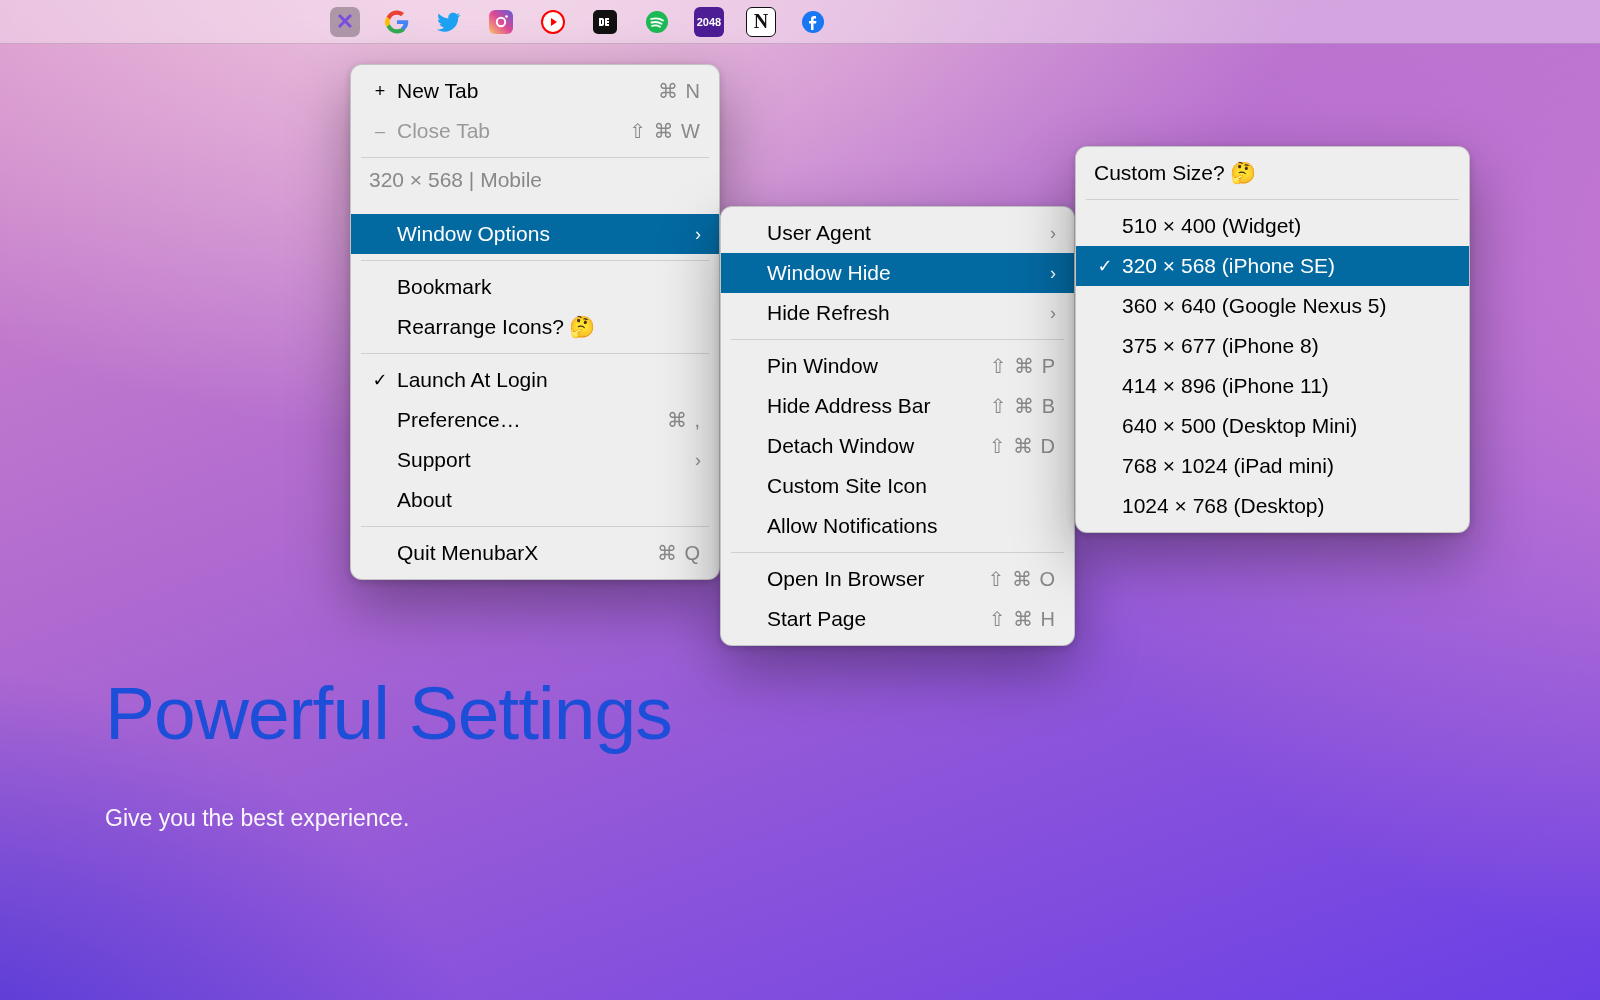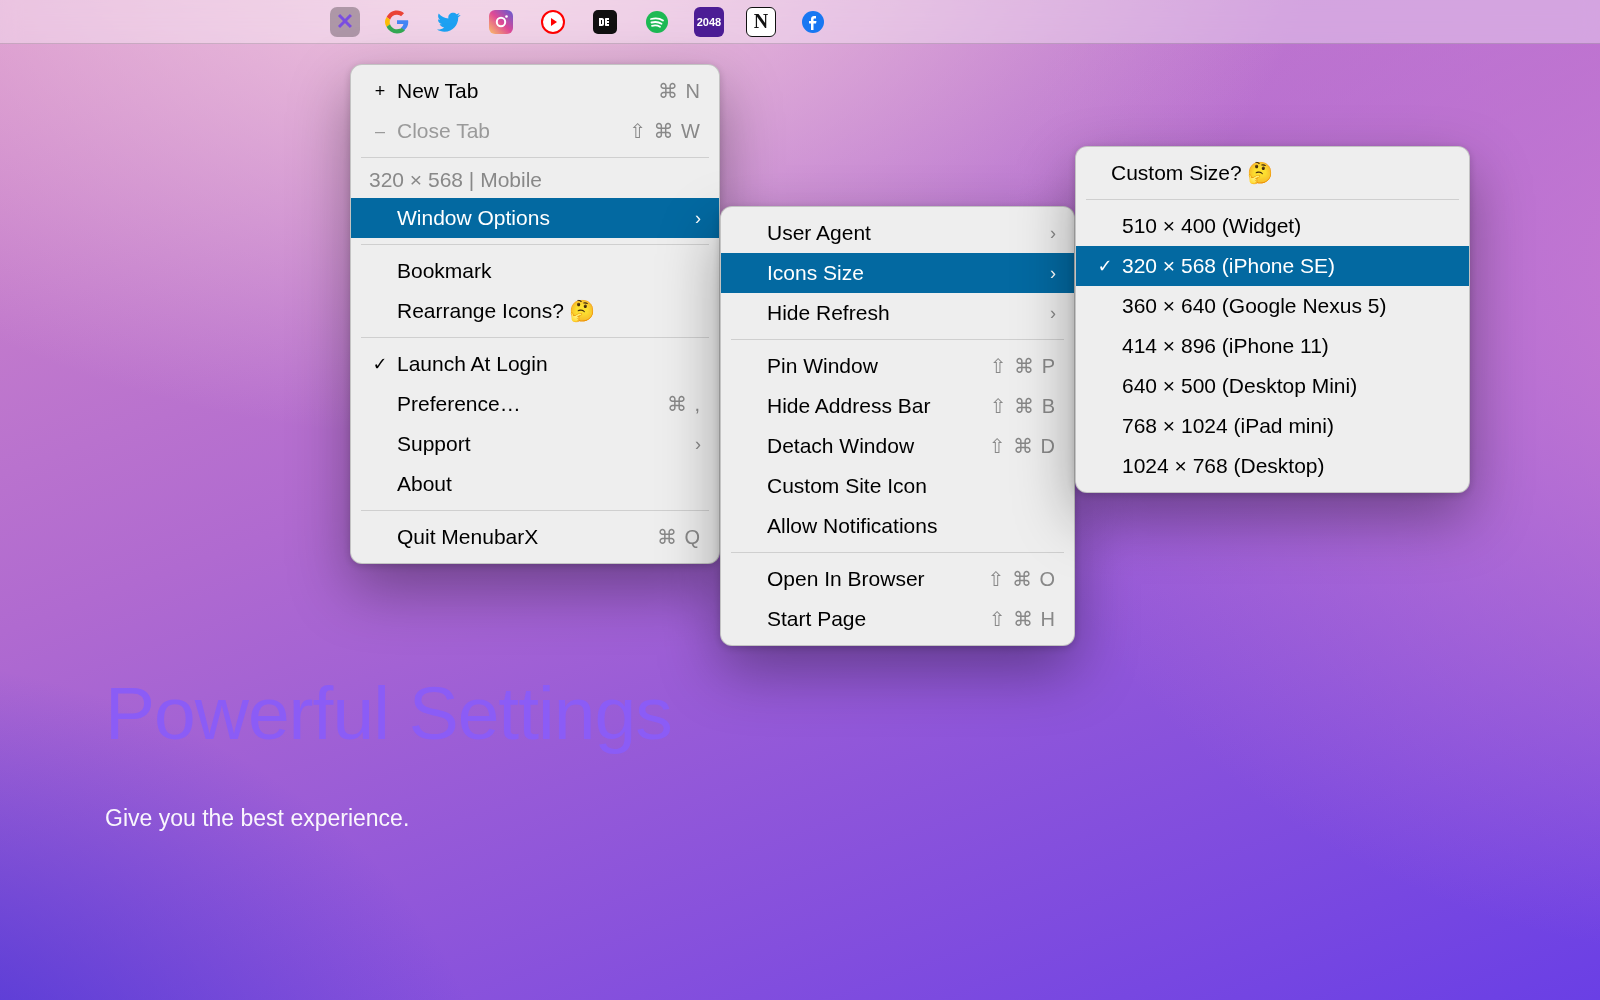--- a/index.html
+++ b/index.html
@@ -16,40 +16,40 @@
   .menubar{position:absolute;top:0;left:0;right:0;height:44px;
     background:rgba(255,255,255,.35);backdrop-filter:blur(10px);
     display:flex;align-items:center;border-bottom:1px solid rgba(0,0,0,.15)}
   .icons{margin-left:330px;display:flex;gap:22px;align-items:center}
   .icon{width:30px;height:30px;display:flex;align-items:center;justify-content:center;
     border-radius:7px;font-size:20px;font-weight:700}
   .icon.active{background:rgba(0,0,0,.28)}
   .icon svg{width:24px;height:24px;display:block}
   
   .hero-title{position:absolute;left:105px;top:670px;font-size:75px;font-weight:400;
-    letter-spacing:-1px;color:#8b5cf6}
+    letter-spacing:-1px;color:#1d4ed8}
   .hero-sub{position:absolute;left:105px;top:805px;font-size:23px;font-weight:400;
     color:rgba(255,255,255,.95)}
   
   .menu{position:absolute;background:#eeeeee;border:1px solid rgba(0,0,0,.18);
     border-radius:12px;box-shadow:0 25px 60px rgba(0,0,0,.35),0 2px 8px rgba(0,0,0,.18);
     color:#000;font-size:21px;padding:6px 0}
   .menu .row{display:flex;align-items:center;height:40px;padding:0 18px 0 46px;
     position:relative;white-space:nowrap}
   .menu .row .lead{position:absolute;left:18px;width:22px;text-align:center;
     font-size:18px;color:#000}
   .menu .row .label{flex:1;min-width:0}
   .menu .row .sc{margin-left:30px;color:#888;font-size:20px;letter-spacing:1px}
   .menu .row .chev{margin-left:30px;color:#888;font-size:18px}
   .menu .row.hl{background:#0369a1;color:#fff}
   .menu .row.hl .sc,.menu .row.hl .chev{color:#fff}
   .menu .row.disabled{color:#9a9a9a}
   .menu .row.disabled .lead{color:#9a9a9a}
   .menu .sep{height:1px;background:#cfcfcf;margin:6px 10px}
-  .menu .header{color:#888;padding:4px 18px 6px;font-size:21px}
+  .menu .header{color:#888;padding:4px 18px 22px;font-size:21px}
   
   #m1{left:350px; top:64px; width:370px}
   #m2{left:720px; top:206px;width:355px}
   #m3{left:1075px;top:146px;width:395px}
 </style>
 </head>
 <body>
 
 <div class="menubar">
   <div class="icons">
@@ -159,21 +159,21 @@
     <span class="sc">⌘ Q</span>
   </div>
 </div>
 
 <div id="m2" class="menu">
   <div class="row">
     <span class="label">User Agent</span>
     <span class="chev">›</span>
   </div>
   <div class="row hl">
-    <span class="label">Icons Size</span>
+    <span class="label">Window Hide</span>
     <span class="chev">›</span>
   </div>
   <div class="row">
     <span class="label">Hide Refresh</span>
     <span class="chev">›</span>
   </div>
   <div class="sep"></div>
   <div class="row">
     <span class="label">Pin Window</span>
     <span class="sc">⇧ ⌘ P</span>
@@ -197,36 +197,39 @@
     <span class="label">Open In Browser</span>
     <span class="sc">⇧ ⌘ O</span>
   </div>
   <div class="row">
     <span class="label">Start Page</span>
     <span class="sc">⇧ ⌘ H</span>
   </div>
 </div>
 
 <div id="m3" class="menu">
-  <div class="row" style="padding-left:35px">
+  <div class="row" style="padding-left:18px">
     <span class="label">Custom Size? 🤔</span>
   </div>
   <div class="sep"></div>
   <div id="sizes-container">
       <div class="row">
         <span class="label">510 × 400 (Widget)</span>
       </div>
       <div class="row hl">
         <span class="lead" style="color: rgb(255, 255, 255);">✓</span>
         <span class="label">320 × 568 (iPhone SE)</span>
       </div>
       <div class="row">
         <span class="label">360 × 640 (Google Nexus 5)</span>
       </div>
       <div class="row">
+        <span class="label">375 × 677 (iPhone 8)</span>
+      </div>
+      <div class="row">
         <span class="label">414 × 896 (iPhone 11)</span>
       </div>
       <div class="row">
         <span class="label">640 × 500 (Desktop Mini)</span>
       </div>
       <div class="row">
         <span class="label">768 × 1024 (iPad mini)</span>
       </div>
       <div class="row">
         <span class="label">1024 × 768 (Desktop)</span>

